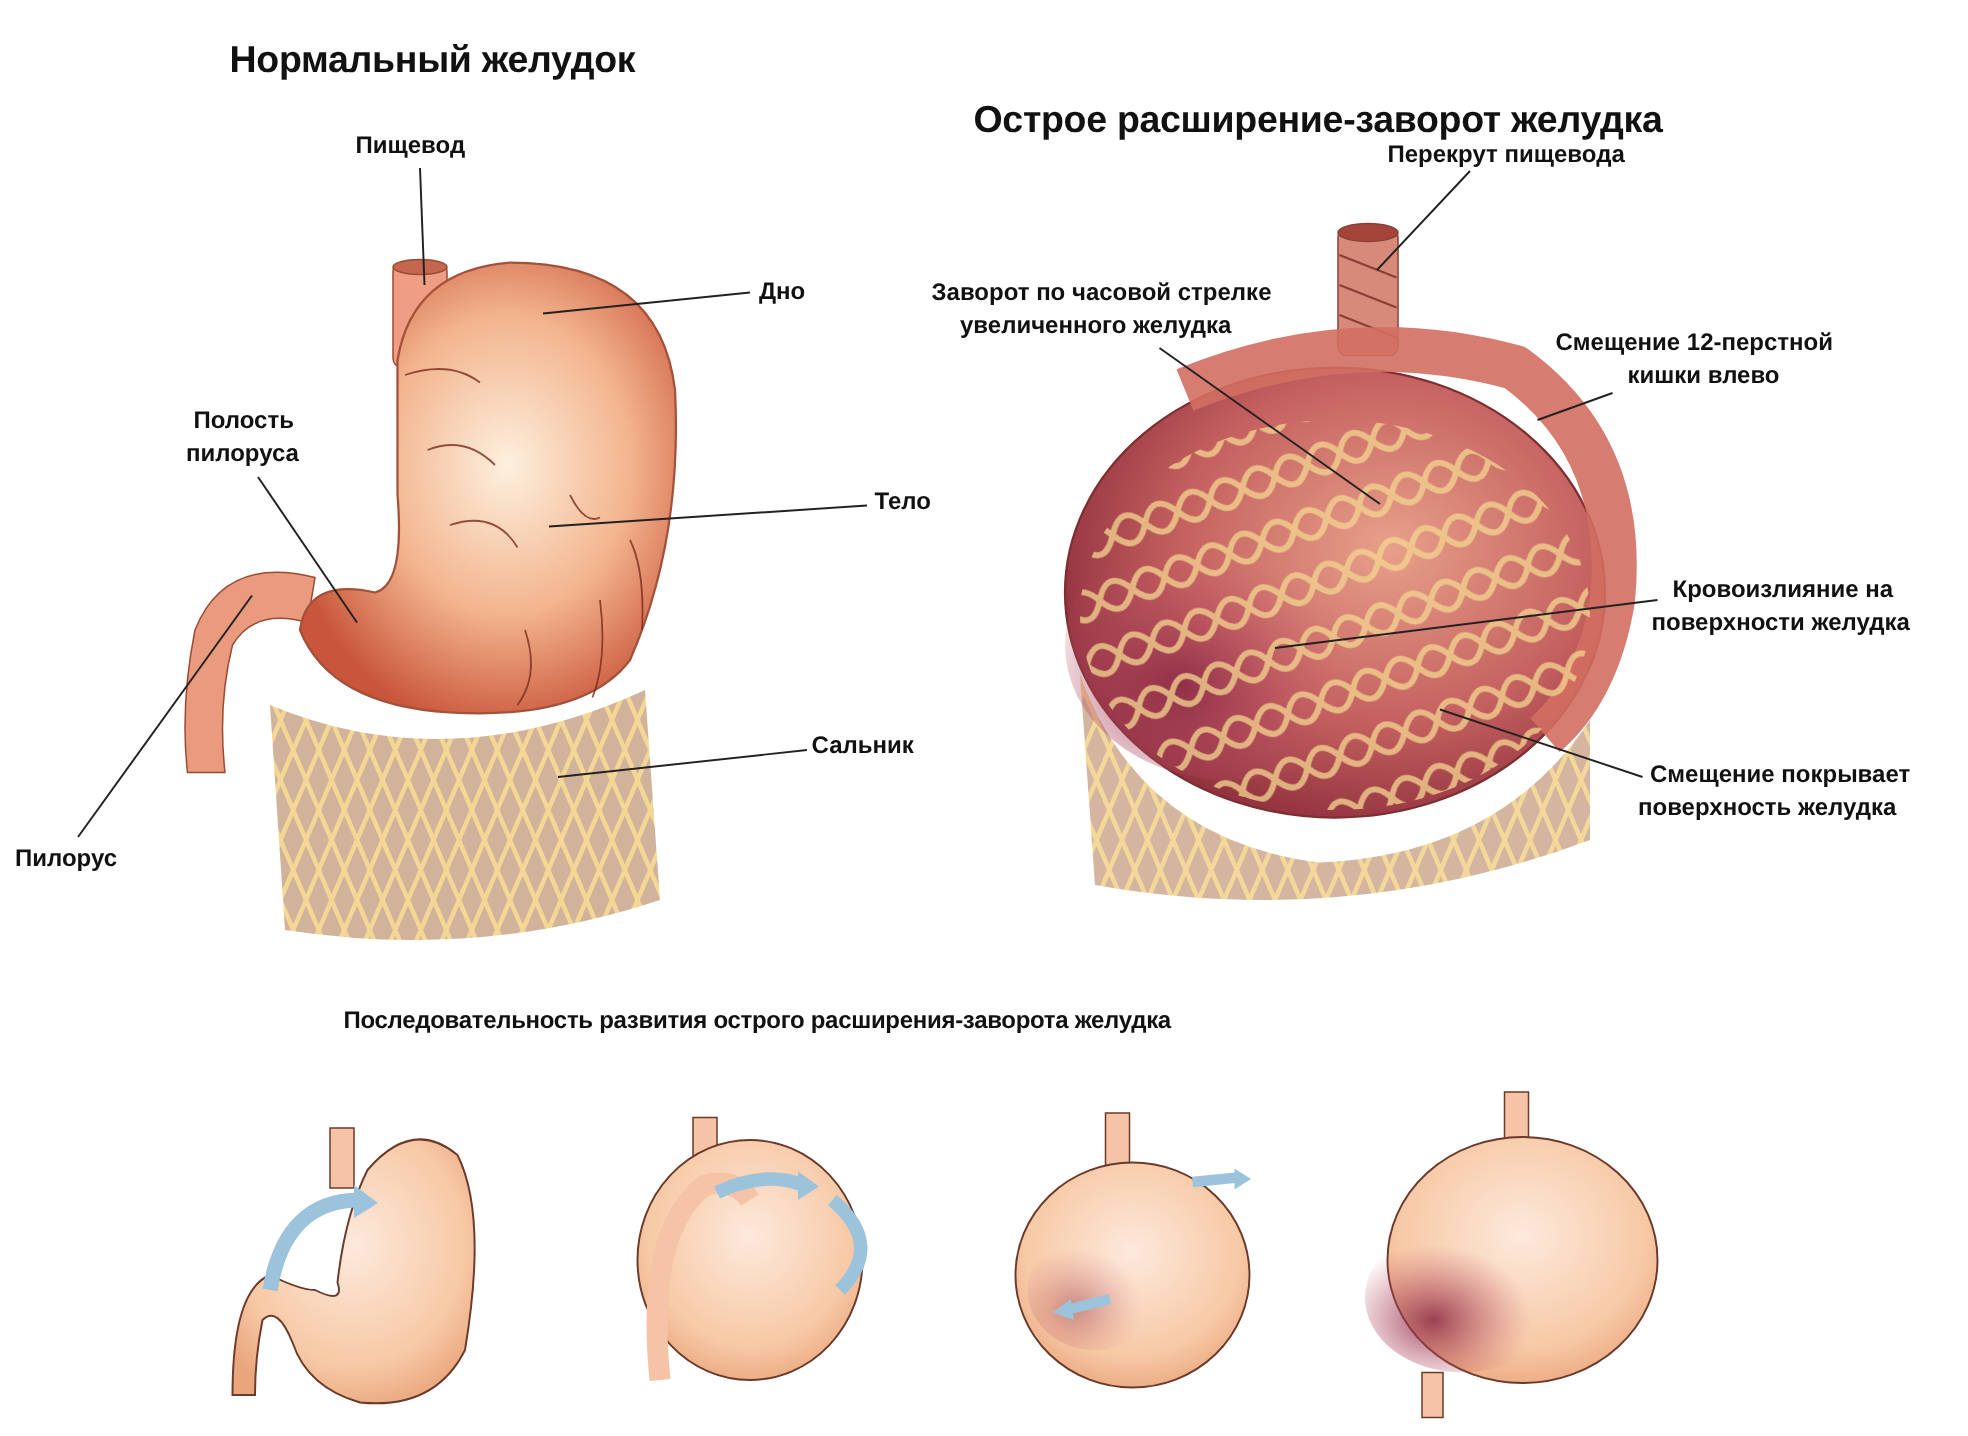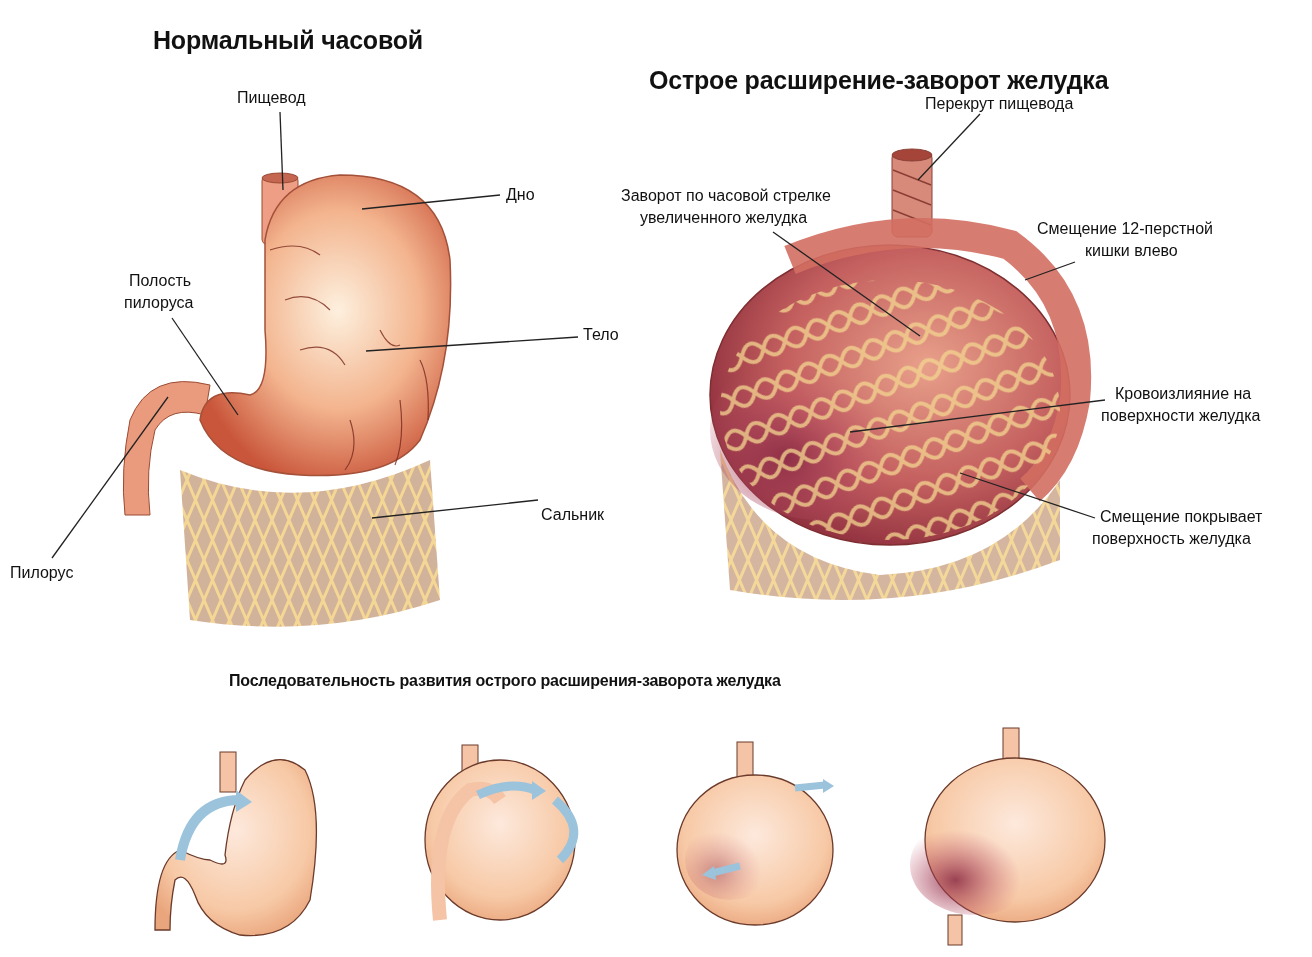--- a/index.html
+++ b/index.html
@@ -1,25 +1,25 @@
 <!DOCTYPE html>
 <html><head>
 <meta charset="utf-8">
 <style>
   html, body { margin: 0; padding: 0; background: #ffffff; }
   body { width: 1312px; height: 957px; position: relative; overflow: hidden;
          font-family: "Liberation Sans", sans-serif; color: #111; }
   .title { position: absolute; font-weight: bold; font-size: 25px; white-space: nowrap; letter-spacing: -0.2px; }
-  .label { position: absolute; font-weight: normal; font-size: 16px; line-height: 21px; white-space: nowrap; text-align: center; }
+  .label { position: absolute; font-weight: bold; font-size: 16px; line-height: 21px; white-space: nowrap; text-align: center; }
   svg.art { position: absolute; left: 0; top: 0; }
 </style>
 </head>
 <body>
 
-<div class="title" style="left:153px; top:26px;">Нормальный часовой</div>
+<div class="title" style="left:153px; top:26px;">Нормальный желудок</div>
 <div class="title" style="left:649px; top:26px;margin-top:40px;">Острое расширение-заворот желудка</div>
 <div class="title" style="left:229px; top:672px; font-size:16px;">Последовательность развития острого расширения-заворота желудка</div>
 
 <svg class="art" width="1312" height="957" viewBox="0 0 1312 957">
   <defs>
     <radialGradient id="gNormal" cx="0.55" cy="0.45" r="0.6">
       <stop offset="0" stop-color="#fdf0de"></stop>
       <stop offset="0.55" stop-color="#f3b48e"></stop>
       <stop offset="1" stop-color="#c9553a"></stop>
     </radialGradient>
@@ -132,21 +132,21 @@
     <ellipse cx="975" cy="865" rx="65" ry="50" fill="url(#gHem)"></ellipse>
     <rect x="948" y="915" width="14" height="30" fill="#f5c3a5" stroke="#6b3a2a"></rect>
   </g>
 </svg>
 
 <div class="label" style="left:237px; top:87px;">Пищевод</div>
 <div class="label" style="left:506px; top:184px;">Дно</div>
 <div class="label" style="left:129px; top:270px;">Полость</div>
 <div class="label" style="left:124px; top:292px;text-align:right;">пилоруса</div>
 <div class="label" style="left:583px; top:324px;">Тело</div>
-<div class="label" style="left:541px; top:487px;margin-top:17px;">Сальник</div>
+<div class="label" style="left:541px; top:487px;">Сальник</div>
 <div class="label" style="left:10px; top:562px;">Пилорус</div>
 
 <div class="label" style="left:925px; top:93px;">Перекрут пищевода</div>
 <div class="label" style="left:621px; top:185px;">Заворот по часовой стрелке</div>
 <div class="label" style="left:640px; top:207px;">увеличенного желудка</div>
 <div class="label" style="left:1037px; top:218px;">Смещение 12-перстной</div>
 <div class="label" style="left:1085px; top:240px;">кишки влево</div>
 <div class="label" style="left:1115px; top:383px;">Кровоизлияние на</div>
 <div class="label" style="left:1101px; top:405px;">поверхности желудка</div>
 <div class="label" style="left:1100px; top:506px;">Смещение покрывает</div>

